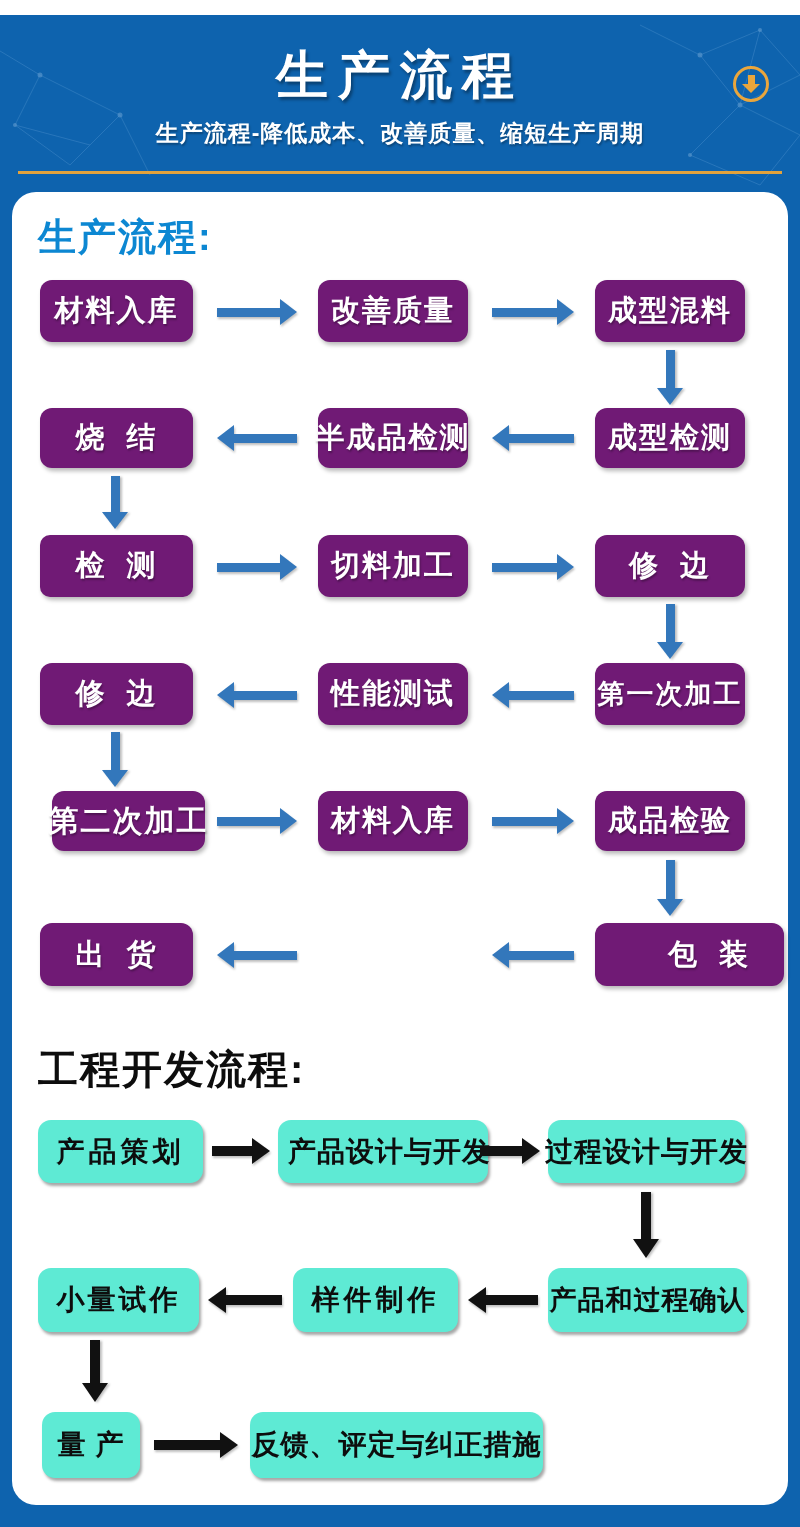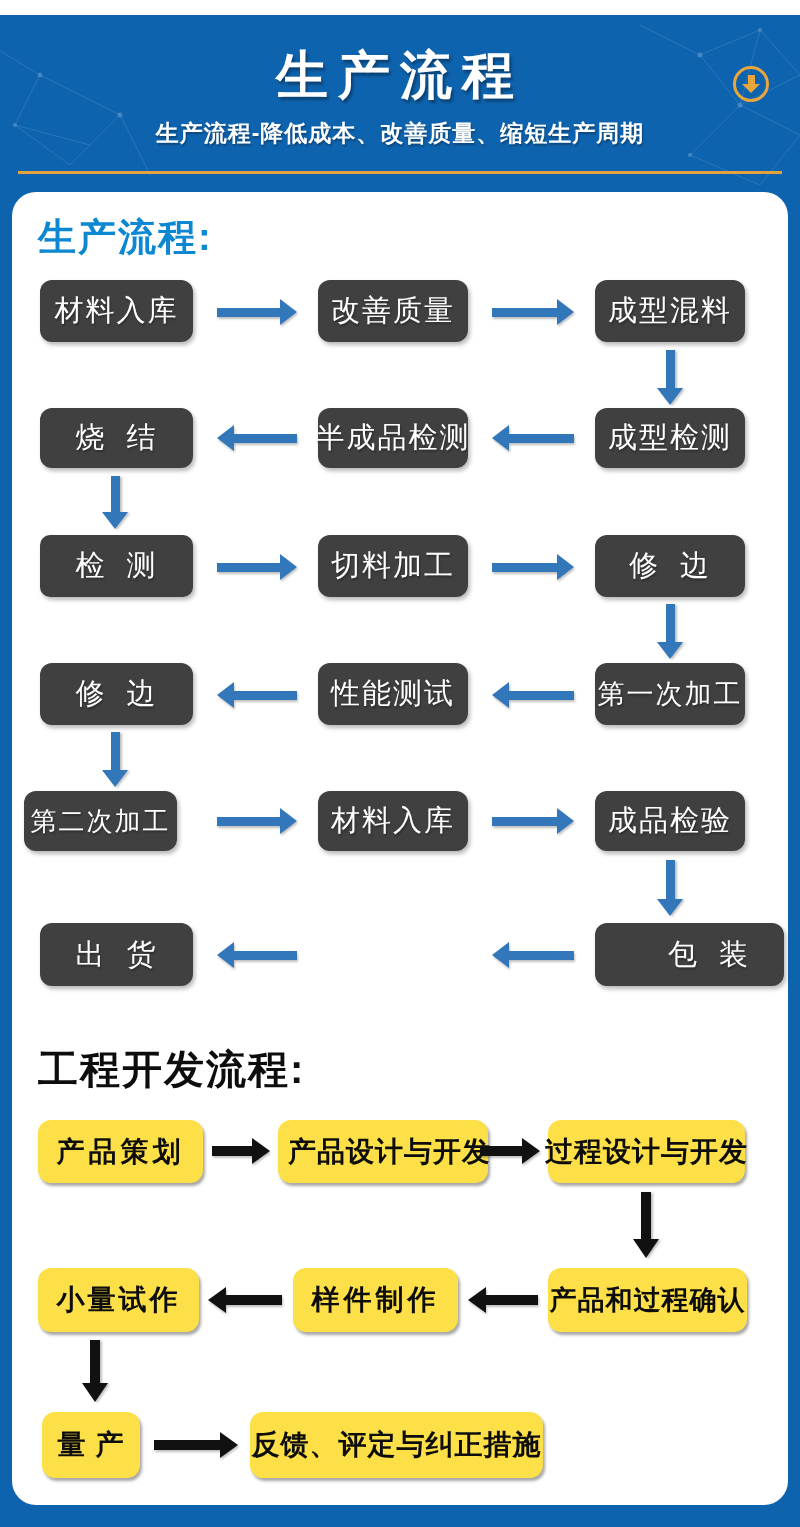--- a/index.html
+++ b/index.html
@@ -19,24 +19,24 @@
     border-radius:50%;box-sizing:border-box;display:flex;align-items:center;justify-content:center;cursor:pointer;}
   .dl-arrow{display:flex;flex-direction:column;align-items:center;}
   .dl-arrow .s{width:7px;height:9px;background:#eaa63c;}
   .dl-arrow .h{width:0;height:0;border-left:9px solid transparent;border-right:9px solid transparent;border-top:9px solid #eaa63c;}
 
   .panel{position:absolute;left:12px;top:192px;width:776px;height:1313px;background:#ffffff;border-radius:24px;}
 
   .h-blue{position:absolute;left:26px;top:20px;font-size:38px;font-weight:bold;color:#0c87d2;letter-spacing:2px;}
   .h-black{position:absolute;left:26px;top:850px;font-size:40px;font-weight:bold;color:#0d0d0d;letter-spacing:2px;}
 
-  .bbox{position:absolute;background:#404040;border-radius:12px;color:#ffffff;
-    font-size:29px;font-weight:normal;letter-spacing:2px;display:flex;align-items:center;justify-content:center;
+  .bbox{position:absolute;background:#701a75;border-radius:12px;color:#ffffff;
+    font-size:29px;font-weight:bold;letter-spacing:2px;display:flex;align-items:center;justify-content:center;
     box-shadow:2px 3px 4px rgba(0,0,0,.28);text-shadow:1px 2px 2px rgba(0,0,0,.3);white-space:pre;}
-  .gbox{position:absolute;background:#fde047;border-radius:13px;color:#0d0d0d;
+  .gbox{position:absolute;background:#5eead4;border-radius:13px;color:#0d0d0d;
     font-size:28px;font-weight:bold;letter-spacing:1px;display:flex;align-items:center;justify-content:center;
     box-shadow:2px 3px 3px rgba(0,0,0,.35);white-space:pre;}
 
   .harrow{position:absolute;display:flex;align-items:center;height:26px;filter:drop-shadow(1px 2px 1px rgba(0,0,0,.25));}
   .harrow .shaft{flex:1;height:9px;}
   .harrow .headr{width:0;height:0;border-top:13px solid transparent;border-bottom:13px solid transparent;}
   .harrow .headl{width:0;height:0;border-top:13px solid transparent;border-bottom:13px solid transparent;}
   .blue .shaft{background:#3377bb;}
   .blue .headr{border-left:17px solid #3377bb;}
   .blue .headl{border-right:17px solid #3377bb;}
@@ -153,21 +153,21 @@
         <div class="headl"></div>
         <div class="shaft"></div>
       </div>
     <div class="bbox" style="left:583px;top:471px;width:150px;height:62px;font-size:27px;">第一次加工</div>
 
     <div class="varrow vblue" style="left:89px;top:540px;height:55px;">
         <div class="shaft"></div>
         <div class="head"></div>
       </div>
 
-    <div class="bbox" style="left:12px;top:599px;width:153px;height:60px;font-size:26px;">第二次加工</div>
+    <div class="bbox" style="left:40px;top:599px;width:153px;height:60px;font-size:30px;">第二次加工</div>
     <div class="harrow blue" style="left:205px;top:616px;width:80px;">
         <div class="shaft"></div>
         <div class="headr"></div>
       </div>
     <div class="bbox" style="left:306px;top:599px;width:150px;height:60px;">材料入库</div>
     <div class="harrow blue" style="left:480px;top:616px;width:82px;">
         <div class="shaft"></div>
         <div class="headr"></div>
       </div>
     <div class="bbox" style="left:583px;top:599px;width:150px;height:60px;">成品检验</div>

